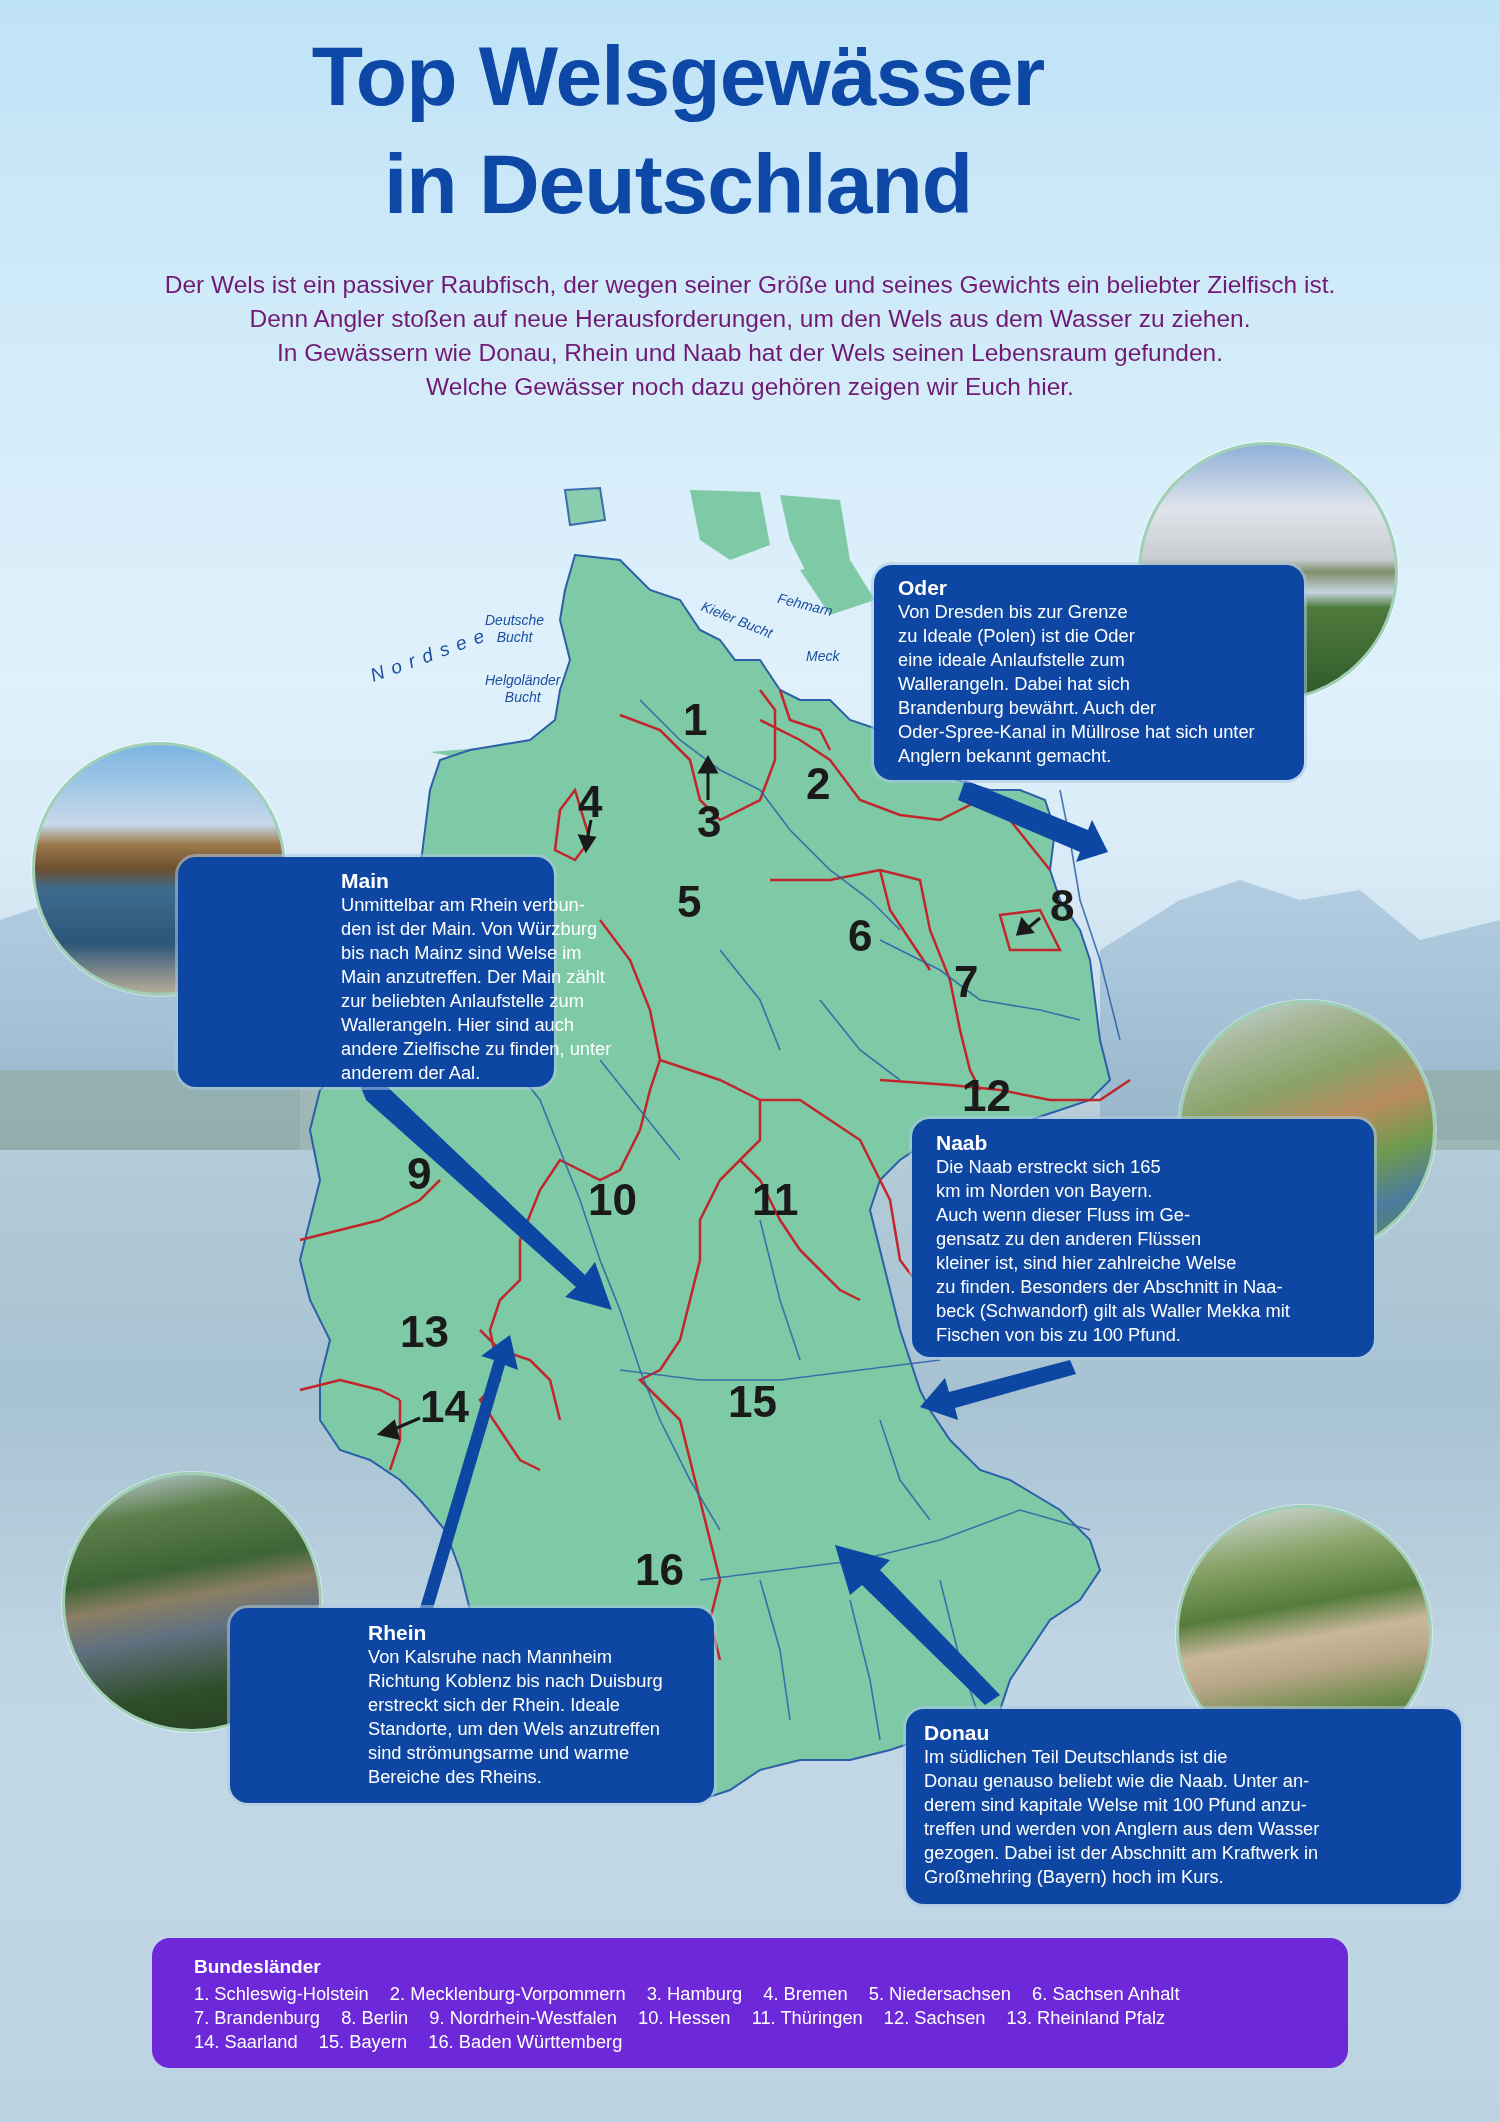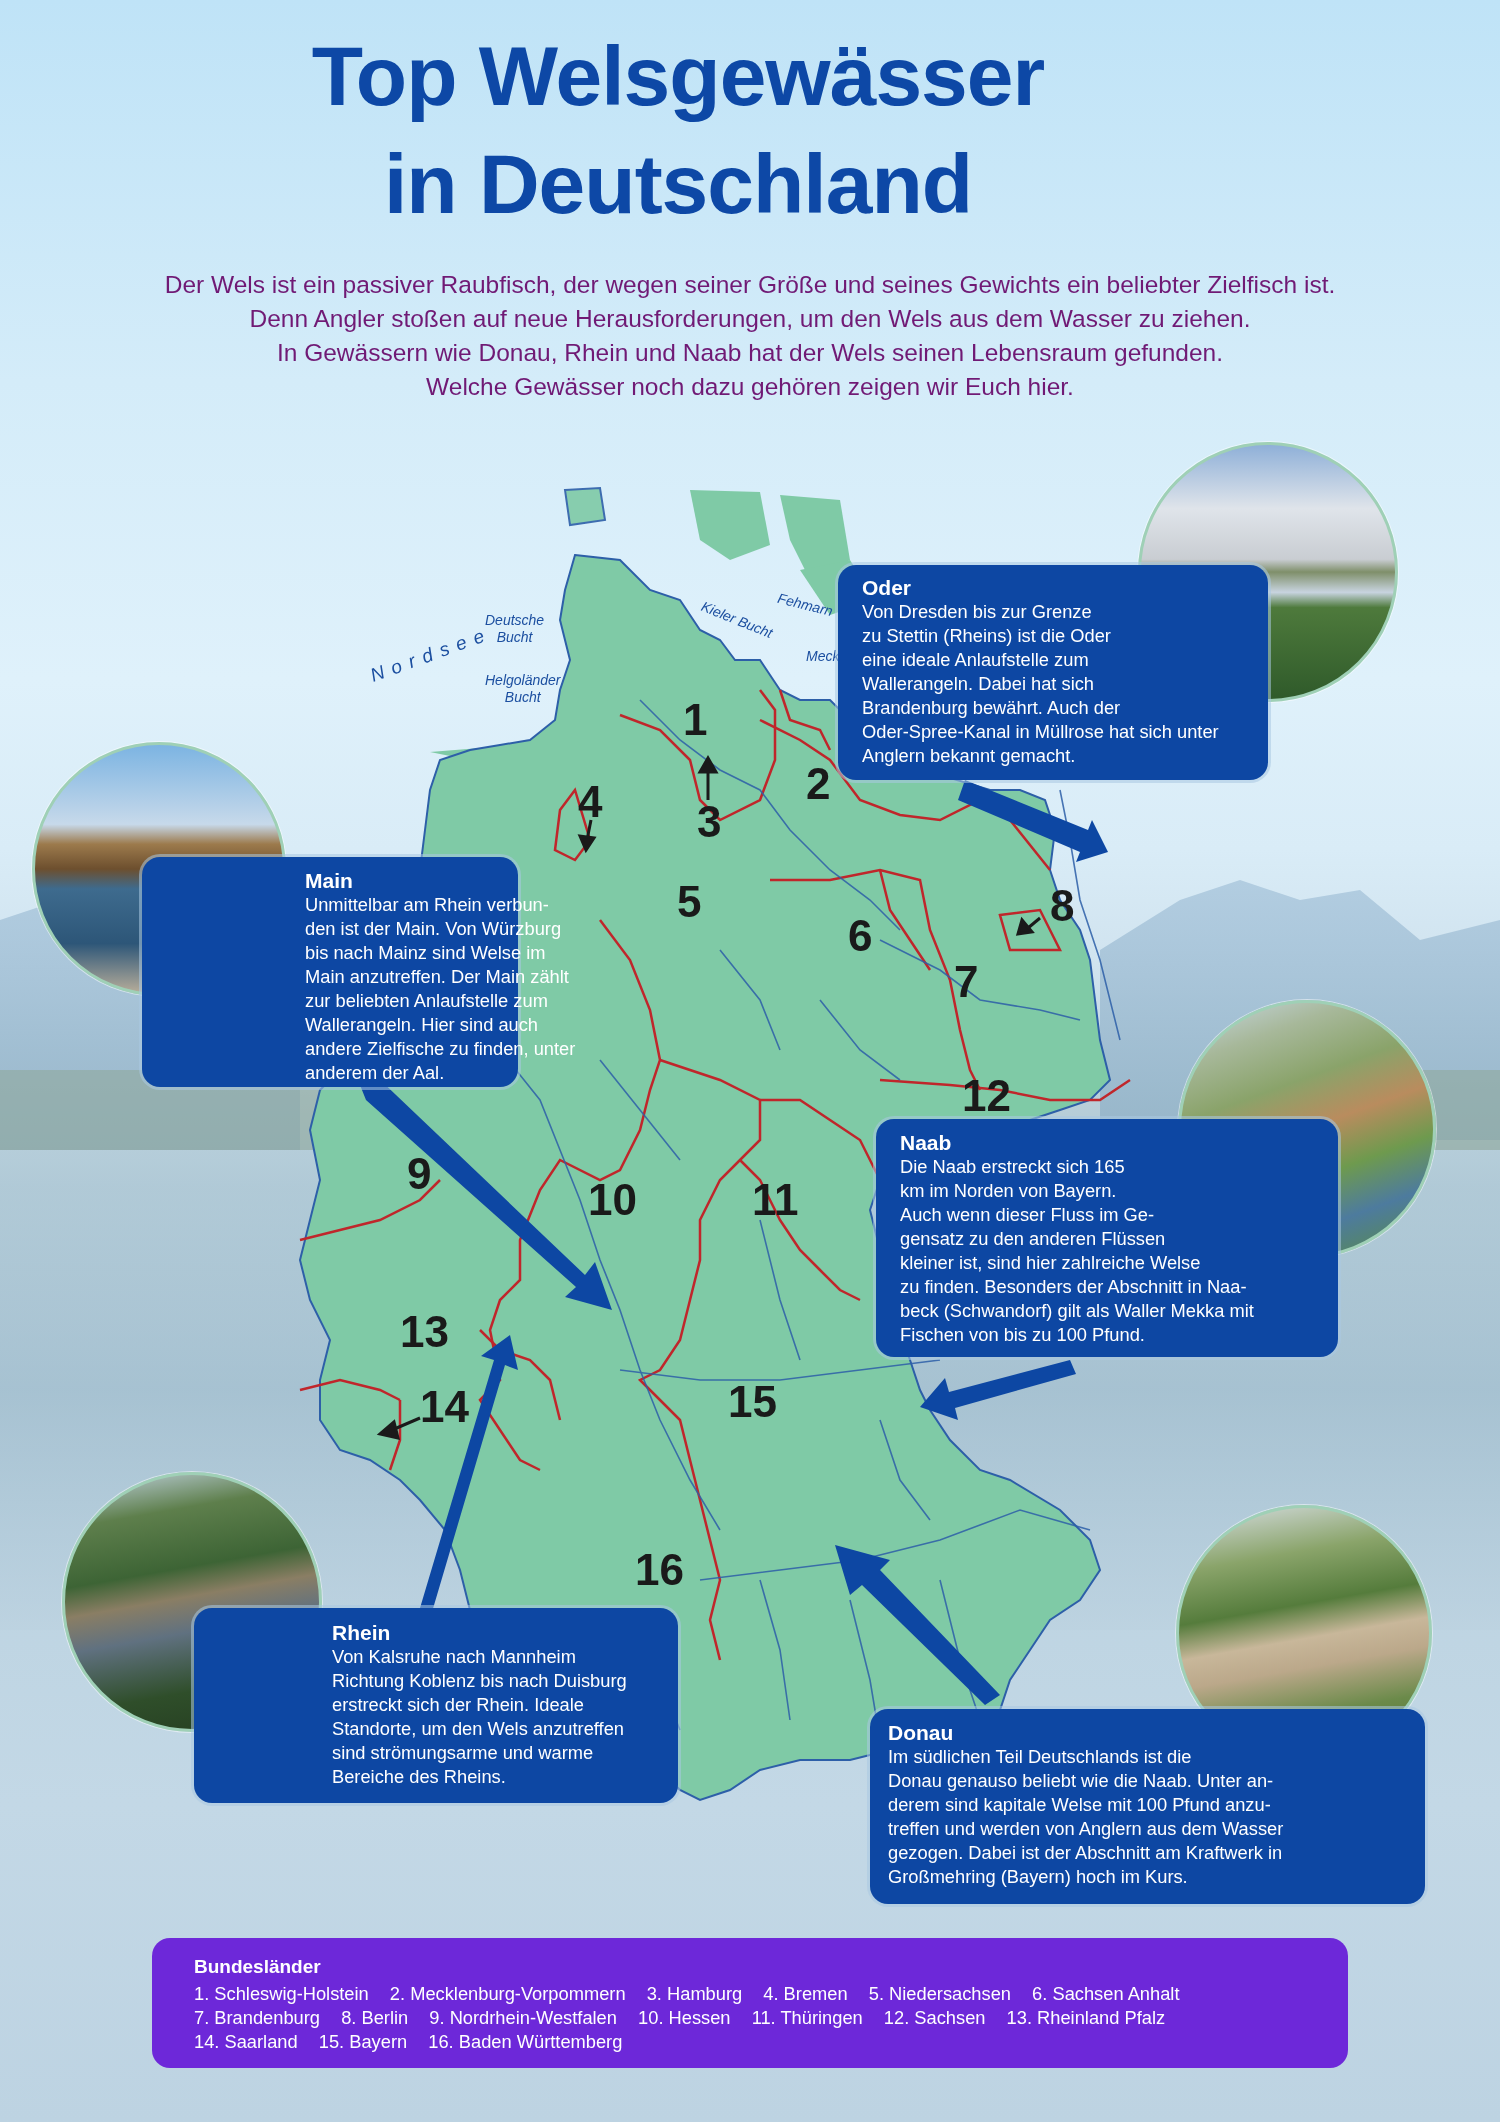--- a/index.html
+++ b/index.html
@@ -22,20 +22,21 @@
   .num {
     position:absolute; font-weight:bold; font-size:44px; color:#1a1a1a; line-height:1;
   }
   .photo {
     position:absolute; border-radius:50%; border:3px solid #9fd0b6; overflow:hidden;
     box-shadow: 0 0 0 1px rgba(255,255,255,0.5);
   }
   .box {
     position:absolute; background:#0d47a3; color:#ffffff; border-radius:18px;
     box-shadow: 0 0 0 3px rgba(170,200,225,0.55);
+    margin-left: 36px;
   }
   .box h3 { margin:0; font-size:21px; font-weight:bold; line-height:24px; }
   .box p { margin:0; font-size:18.3px; line-height:24px; }
   .box p span { display:block; white-space:nowrap; }
   .legend { position:absolute; left:152px; top:1938px; width:1196px; height:130px; background:#6d28d9; color:#fff; border-radius:18px; }
   .legend h3 { margin:0; position:absolute; left:42px; top:18px; font-size:19px; font-weight:bold; }
   .legend .rows { position:absolute; left:42px; top:44px; font-size:18.3px; line-height:24px; }
   .legend .row span { margin-right:16px; white-space:nowrap; }
   .sea { position:absolute; color:#1c4fa0; font-style:italic; font-size:14px; text-align:center; line-height:17px; }
 </style>
@@ -197,21 +198,21 @@
 <div class="photo" style="left:32px;top:742px;width:248px;height:248px;background:linear-gradient(180deg,#7cb4e2 0%,#c7d9ea 32%,#9c7a4c 40%,#6d4f2e 50%,#3e6b8e 58%,#2d5678 80%,#b7ad9a 100%);"></div>
 <div class="photo" style="left:1178px;top:1000px;width:252px;height:252px;background:linear-gradient(160deg,#c9d9e7 0%,#a7b89a 18%,#8aa36a 35%,#b98c5e 50%,#6e9a4e 65%,#4d7b9e 80%,#5b8e3e 100%);"></div>
 <div class="photo" style="left:62px;top:1472px;width:254px;height:254px;background:linear-gradient(170deg,#c4d5e5 0%,#5e7f4c 18%,#3d6435 38%,#8a7e64 48%,#607180 60%,#2f4e2a 80%,#243d20 100%);"></div>
 <div class="photo" style="left:1176px;top:1505px;width:250px;height:250px;background:linear-gradient(170deg,#d7dee4 0%,#8aa46a 22%,#557c3c 40%,#c8b79a 52%,#bba88a 62%,#6b8a4a 78%,#4f6e32 100%);"></div>
 
 <div class="box" style="left:838px;top:565px;width:430px;height:215px;">
   <div style="position:absolute;left:24px;top:11px;">
     <h3>Oder</h3>
     <p>
       <span>Von Dresden bis zur Grenze</span>
-      <span>zu Stettin (Rheins) ist die Oder</span>
+      <span>zu Ideale (Polen) ist die Oder</span>
       <span>eine ideale Anlaufstelle zum</span>
       <span>Wallerangeln. Dabei hat sich</span>
       <span>Brandenburg bewährt. Auch der</span>
       <span>Oder-Spree-Kanal in Müllrose hat sich unter</span>
       <span>Anglern bekannt gemacht.</span>
     </p>
   </div>
 </div>
 
 <div class="box" style="left:142px;top:857px;width:376px;height:230px;">

